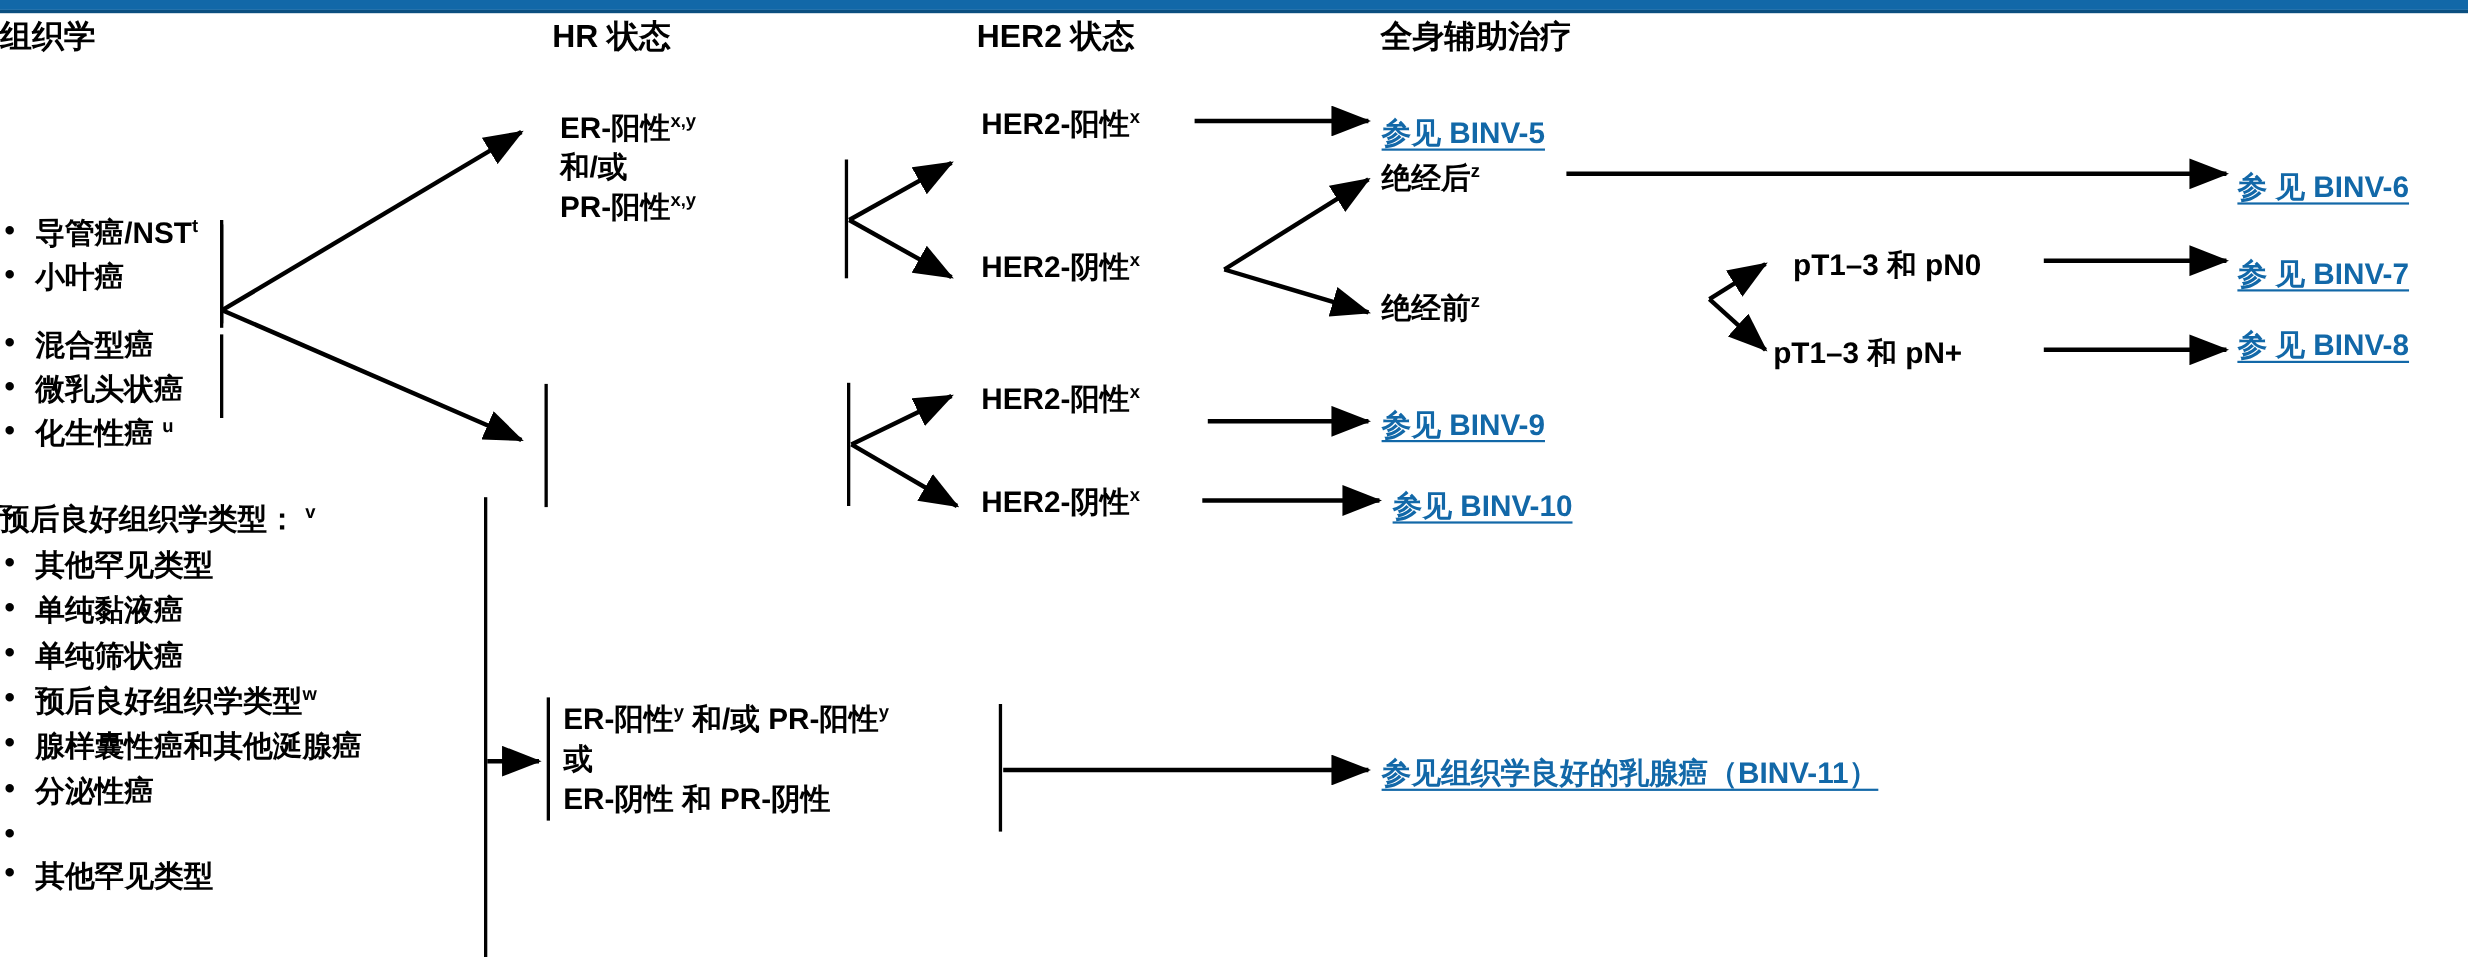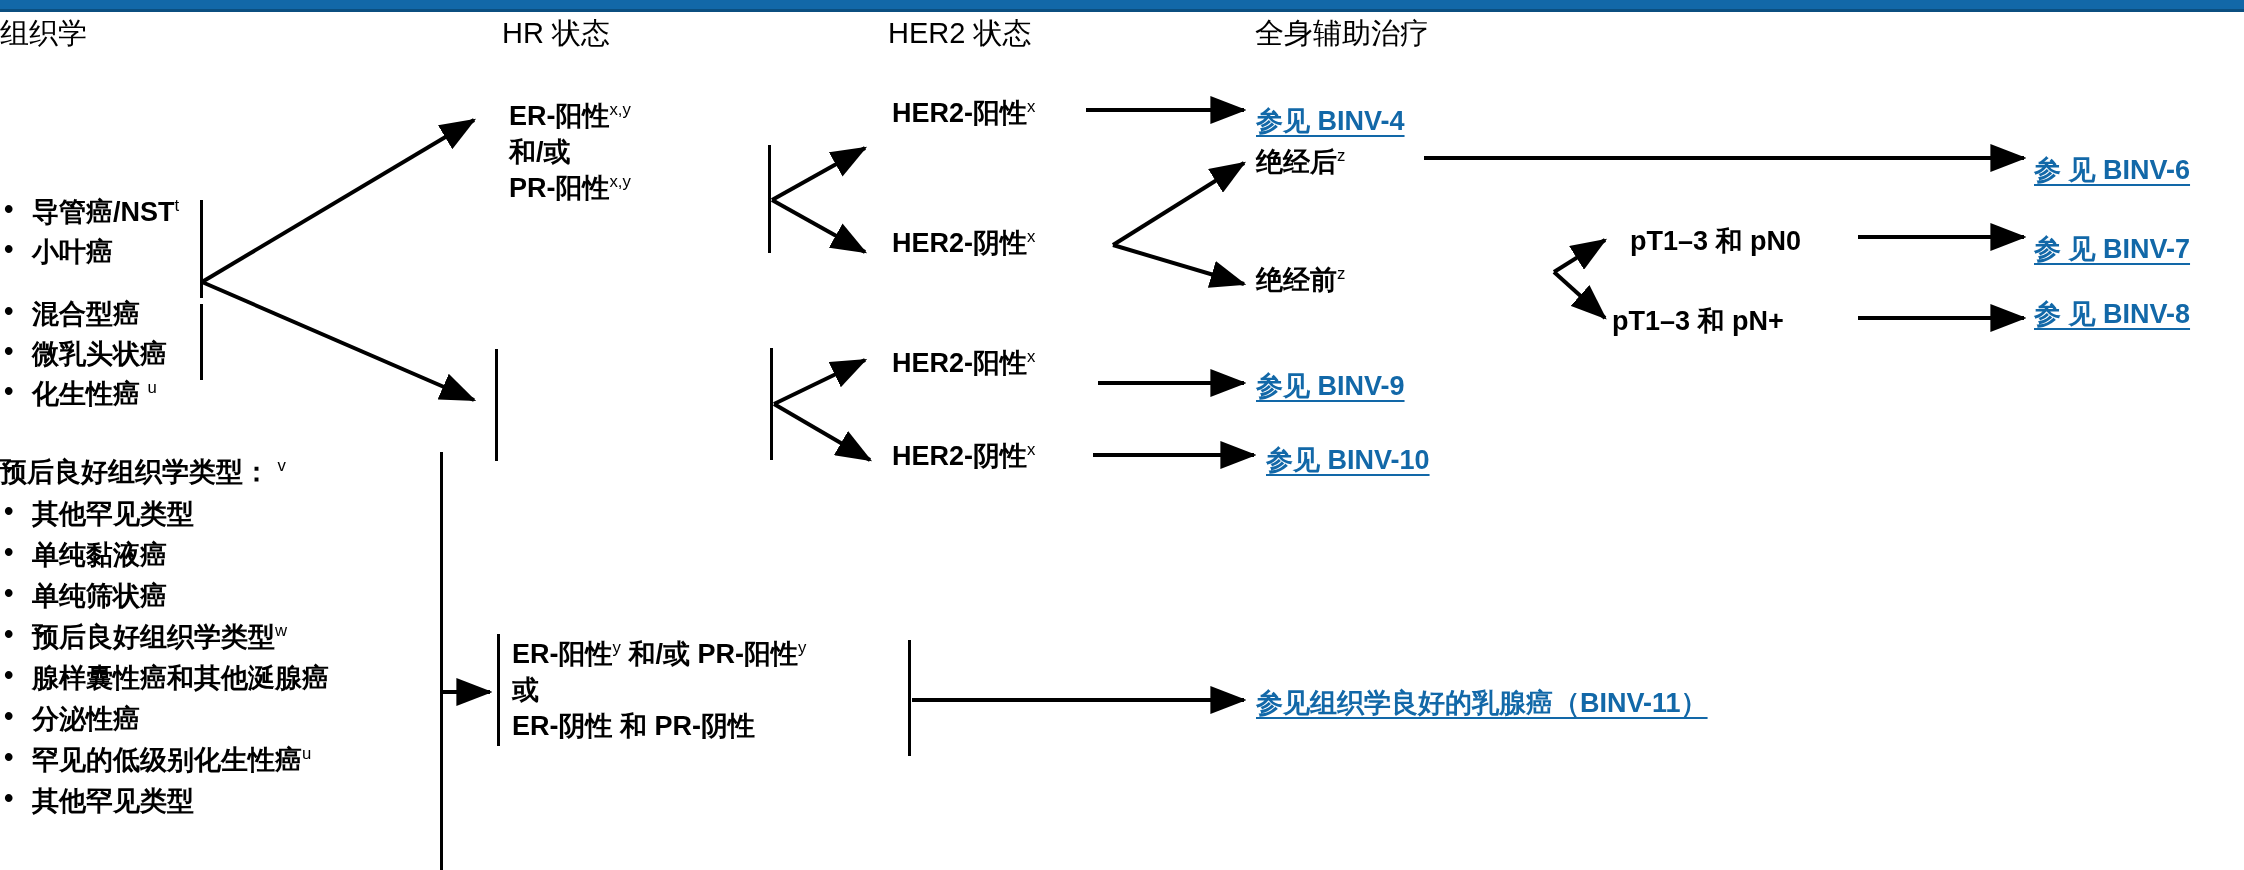--- a/index.html
+++ b/index.html
@@ -32,41 +32,41 @@
     left: 0;
     top: 9px;
     width: 2244px;
     height: 3px;
     background: #0b4f80;
   }
 
   
   .col-header {
     position: absolute;
-    font-weight: normal;
+    font-weight: bold;
     font-size: 29px;
     color: #000000;
     white-space: nowrap;
     letter-spacing: 0px;
   }
 
   
   .node {
     position: absolute;
     font-weight: bold;
     font-size: 27px;
     line-height: 36px;
     color: #000000;
     white-space: nowrap;
   }
   .node.multi { white-space: normal; }
 
   sup {
     font-size: 0.62em;
-    font-weight: normal;
+    font-weight: bold;
     vertical-align: super;
     line-height: 0;
     margin-top: 29px;
   }
 
   
   .bullet-list {
     position: absolute;
     font-weight: bold;
     font-size: 27px;
@@ -187,21 +187,20 @@
     <div class="bullet-row" style="margin-bottom:5px;">
       <span class="bullet-dot">•</span>
       <span class="bullet-text"><span>腺样囊性癌和其他涎腺癌</span></span>
     </div>
     <div class="bullet-row" style="margin-bottom:5px;">
       <span class="bullet-dot">•</span>
       <span class="bullet-text"><span>分泌性癌</span></span>
     </div>
     <div class="bullet-row" style="margin-bottom:5px;">
       <span class="bullet-dot">•</span>
-      <span class="bullet-text"><span>罕见的低级别化生性癌</span><sup>u</sup></span>
     </div>
     <div class="bullet-row">
       <span class="bullet-dot">•</span>
       <span class="bullet-text"><span>其他罕见类型</span></span>
     </div>
   </div>
 
   <div class="vbar" style="left:440px; top:452px; height:418px;"></div>
 
   <div class="node multi" style="left:509px; top:98px; width:230px;">
@@ -233,21 +232,21 @@
 
   <div class="vbar" style="left:770px; top:348px; height:112px;"></div>
 
   <div class="node" style="left:892px; top:345px;">
     <span>HER2-阳性</span><sup>x</sup>
   </div>
   <div class="node" style="left:892px; top:438px;">
     <span>HER2-阴性</span><sup>x</sup>
   </div>
 
-  <div class="link" style="left:1256px; top:103px;">参见 BINV-4</div>
+  <div class="link" style="left:1256px; top:103px;">参见 BINV-5</div>
 
   <div class="node" style="left:1256px; top:144px;">
     <span>绝经后</span><sup>z</sup>
   </div>
   <div class="node" style="left:1256px; top:262px;">
     <span>绝经前</span><sup>z</sup>
   </div>
 
   <div class="node" style="left:1630px; top:223px;">pT1–3 和 pN0</div>
   <div class="node" style="left:1612px; top:303px;text-align:center;">pT1–3 和  pN+</div>

